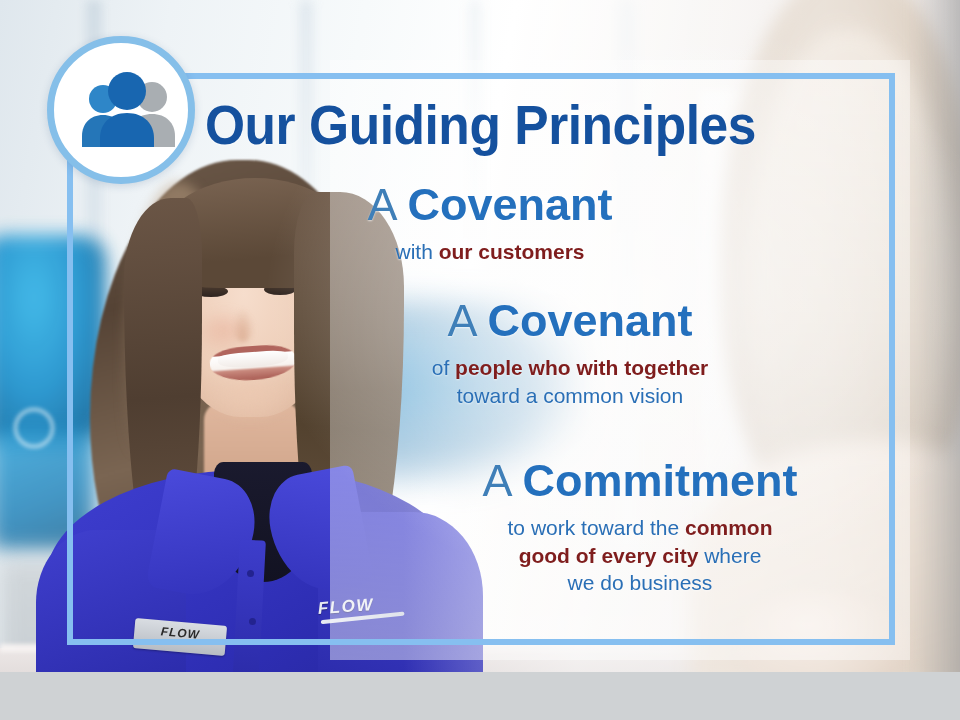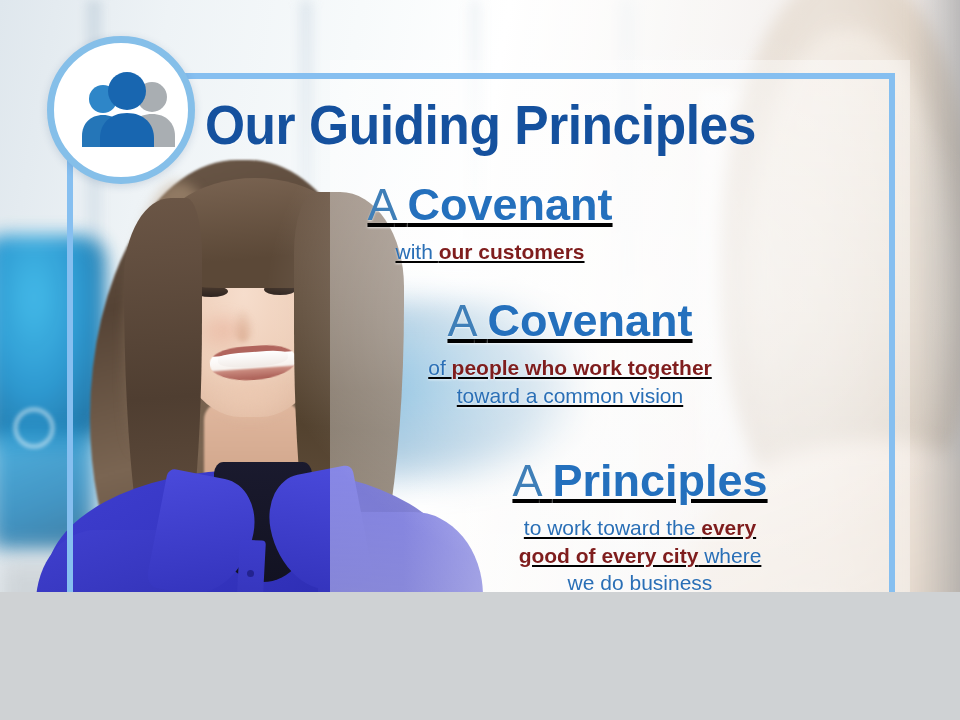--- a/index.html
+++ b/index.html
@@ -2,21 +2,21 @@
 <html><head>
 <meta charset="utf-8">
 <title>Our Guiding Principles</title>
 <style>
   html,body{margin:0;padding:0;}
   body{
     width:960px;height:720px;overflow:hidden;
     font-family:"Liberation Sans", sans-serif;
     background:#cfd2d4;
   }
-  .stage{position:relative;width:960px;height:592px;overflow:hidden;}
+  .stage{position:relative;width:960px;height:672px;overflow:hidden;}
 
   
   .photo{position:absolute;inset:0;overflow:hidden;background:#e9eef2;}
 
   
   .bg-room{
     position:absolute;inset:0;
     background:
       linear-gradient(100deg,#dfe7ed 0%,#eef3f6 16%,#f7fafb 34%,#ffffff 48%,#f6f4f2 64%,#efe9e6 80%,#e6e1de 100%);
   }
@@ -193,21 +193,21 @@
     box-shadow:0 2px 8px rgba(40,80,130,.18);}
   .badge svg{position:absolute;left:22px;top:28px;}
 
   
   .title{position:absolute;left:0;top:92px;width:960px;text-align:center;
     font-family:"Liberation Sans", sans-serif;font-weight:bold;
     font-size:56px;letter-spacing:-.5px;color:#15519e;
     text-shadow:0 1px 2px rgba(255,255,255,.7);}
   .title span{display:inline-block;transform:scaleX(.92);transform-origin:center;}
 
-  .group{position:absolute;text-align:center;text-decoration:underline;}
+  .group{position:absolute;text-align:center;}
   .head{font-family:"Liberation Sans", sans-serif;font-size:45px;line-height:1.04;
     color:#2a72bd;text-shadow:0 1px 2px rgba(255,255,255,.65);white-space:nowrap;}
   .head .art{font-weight:normal;color:#3f7fb8;}
   .head .word{font-weight:bold;color:#2470bd;}
   .sub{font-family:"Liberation Sans", sans-serif;font-size:21px;line-height:1.32;
     color:#2a6fb6;margin-top:9px;text-shadow:0 1px 2px rgba(255,255,255,.6);}
   .sub b{font-weight:bold;color:#7f1d1d;}
 
   #g1{left:260px;top:182px;width:460px;}
   #g2{left:320px;top:298px;width:500px;}
@@ -317,24 +317,24 @@
       <span class="word">Covenant</span>
     </div>
     <div class="sub">with <b>our customers</b></div>
   </div>
 
   <div class="group" id="g2">
     <div class="head">
       <span class="art">A</span>
       <span class="word">Covenant</span>
     </div>
-    <div class="sub">of <b>people who work together</b><br>toward a common vision</div>
+    <div class="sub">of <b>people who with together</b><br>toward a common vision</div>
   </div>
 
   <div class="group" id="g3">
     <div class="head">
       <span class="art">A</span>
-      <span class="word">Principles</span>
-    </div>
-    <div class="sub">to work toward the <b>every</b><br><b>good of every city</b> where<br>we do business</div>
+      <span class="word">Commitment</span>
+    </div>
+    <div class="sub">to work toward the <b>common</b><br><b>good of every city</b> where<br>we do business</div>
   </div>
 
 </div>
 
 </body></html>

